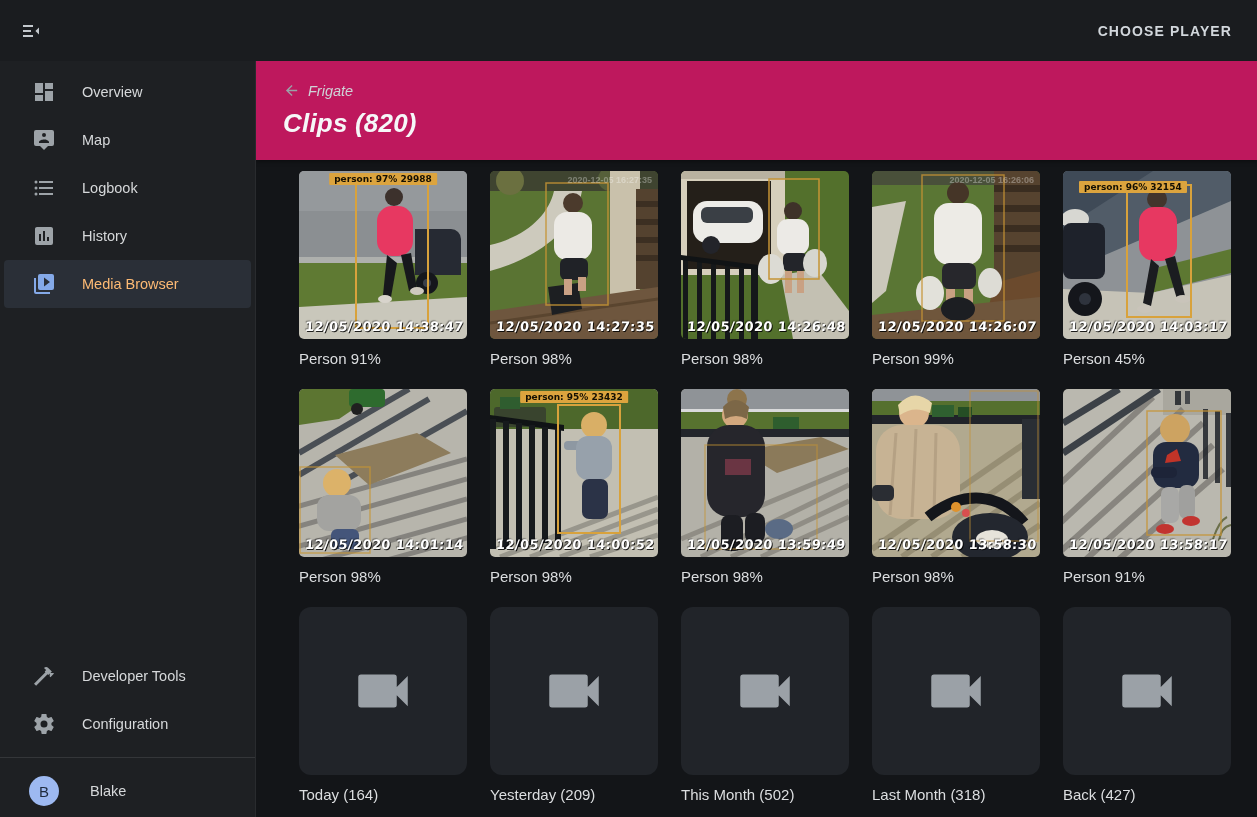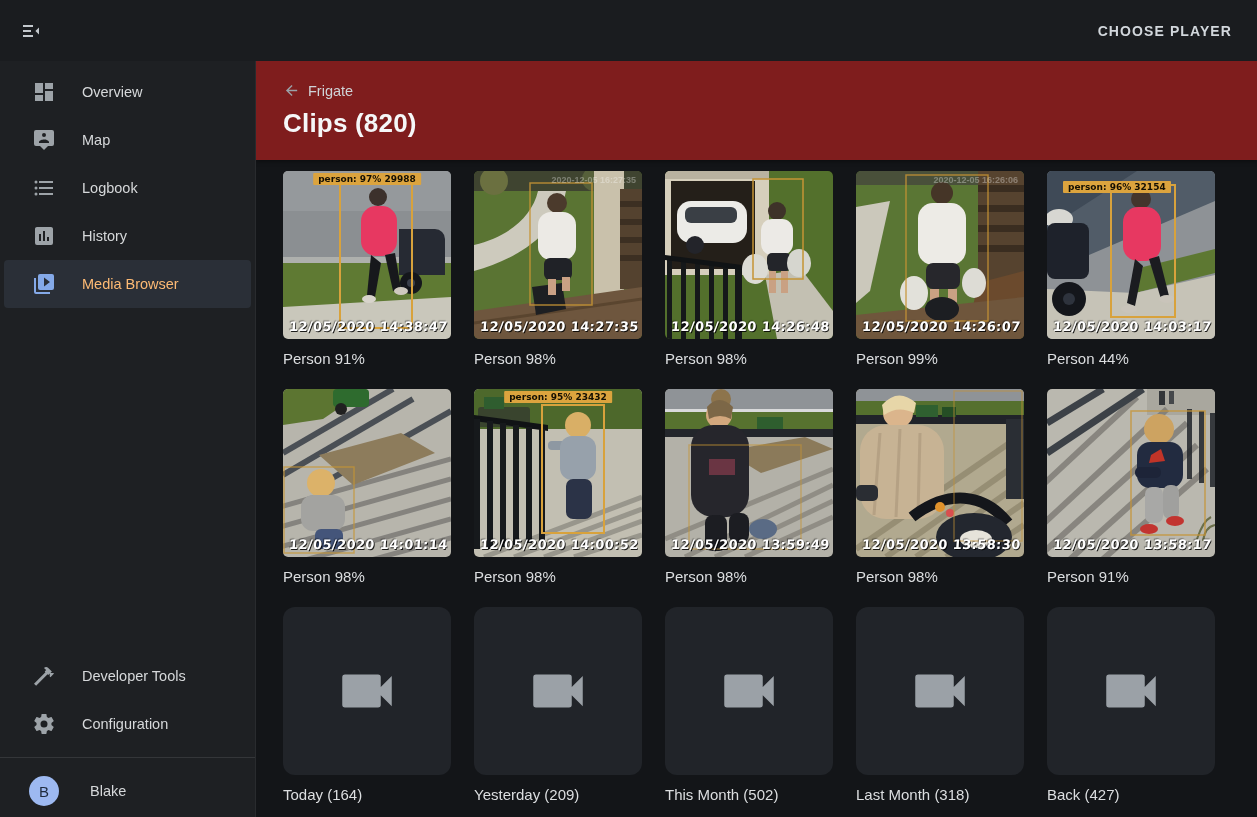--- a/index.html
+++ b/index.html
@@ -33,30 +33,30 @@
   .nav-item.selected .lbl { color:#fdba74; }
   .side-footer { position:absolute; left:0; bottom:2px; width:100%; }
   .divider { height:1px; background:rgba(255,255,255,0.10); margin:9px 0; }
   .avatar { width:30px; height:30px; border-radius:50%; background:#9db9f1; color:#1f2b3d;
     font-size:15px; font-weight:500; display:flex; align-items:center; justify-content:center;
     margin-left:25px; flex:none; }
   .nav-item .avatar + .lbl { margin-left:31px; }
 
   
   .main { position:absolute; left:256px; top:61px; width:1001px; height:756px; }
-  .content-header { height:99px; background:#7f1d1d; padding-left:27px; position:relative;
-    box-shadow:0 2px 4px rgba(0,0,0,0.35); }
+  .content-header { height:99px; background:#be185d; padding-left:27px; position:relative;
+    box-shadow:0 2px 4px rgba(0,0,0,0.35);font-style:italic; }
   .back-row { display:flex; align-items:center; padding-top:21px; cursor:pointer; width:fit-content; }
   .back-row svg { width:17px; height:17px; fill:#9aa2a8; }
   .back-label { color:#cfd3d7; font-size:14.5px; margin-left:8px; }
   .content-title { color:#f6f7f8; font-size:26px; font-weight:700; margin-top:9px;
     letter-spacing:0.2px; }
 
   .grid-area { padding:11px 0 0 27px; }
-  .grid { display:grid; grid-template-columns:repeat(5,168px); column-gap:23px; row-gap:21px; }
+  .grid { display:grid; grid-template-columns:repeat(5,168px); column-gap:23px; row-gap:21px;margin-left:16px; }
 
   .clip-card, .folder-card { cursor:pointer; }
   .thumb { position:relative; width:168px; height:168px; border-radius:5px; overflow:hidden;
     background:#000; }
   .thumb svg.scene { position:absolute; inset:0; width:100%; height:100%; display:block; }
   .clip-label { color:#dcdee0; font-size:15px; margin-top:11px; height:18px; }
 
   .ts { position:absolute; left:6px; bottom:5px; color:#ffffff; font-size:13px; font-weight:700;
     font-family:"DejaVu Sans", sans-serif; letter-spacing:0.4px; white-space:nowrap;
     transform:skewX(-4deg);
@@ -306,21 +306,21 @@
             <rect x="76" y="36" width="38" height="54" rx="15" fill="#e73861"></rect>
             <path d="M88,88 l-8,44 8,3 8,-40z" fill="#1b1c20"></path>
               <path d="M102,88 l12,40 8,-3 -10,-40z" fill="#1b1c20"></path>
             <ellipse cx="82" cy="138" rx="8" ry="4" fill="#c9c4ba"></ellipse>
               <ellipse cx="120" cy="128" rx="8" ry="4" fill="#c9c4ba"></ellipse>
             <rect x="64" y="14" width="64" height="132" fill="none" stroke="#d8a23c" stroke-width="2"></rect>
           </svg>
           <div class="det-caption">person: 96% 32154</div>
           <div class="ts">12/05/2020 14:03:17</div>
         </div>
-        <div class="clip-label">Person 44%</div>
+        <div class="clip-label">Person 45%</div>
       </div>
 
       <div class="clip-card c6">
         <div class="thumb">
           <svg class="scene" viewBox="0 0 168 168" preserveAspectRatio="none">
             <rect width="168" height="168" fill="#b7b5ac"></rect>
             <g stroke="#6f6e6c" stroke-width="5" opacity="0.7">
               <line x1="-10" y1="120" x2="168" y2="70"></line>
                 <line x1="-10" y1="140" x2="168" y2="90"></line>
               <line x1="-10" y1="160" x2="168" y2="110"></line>

